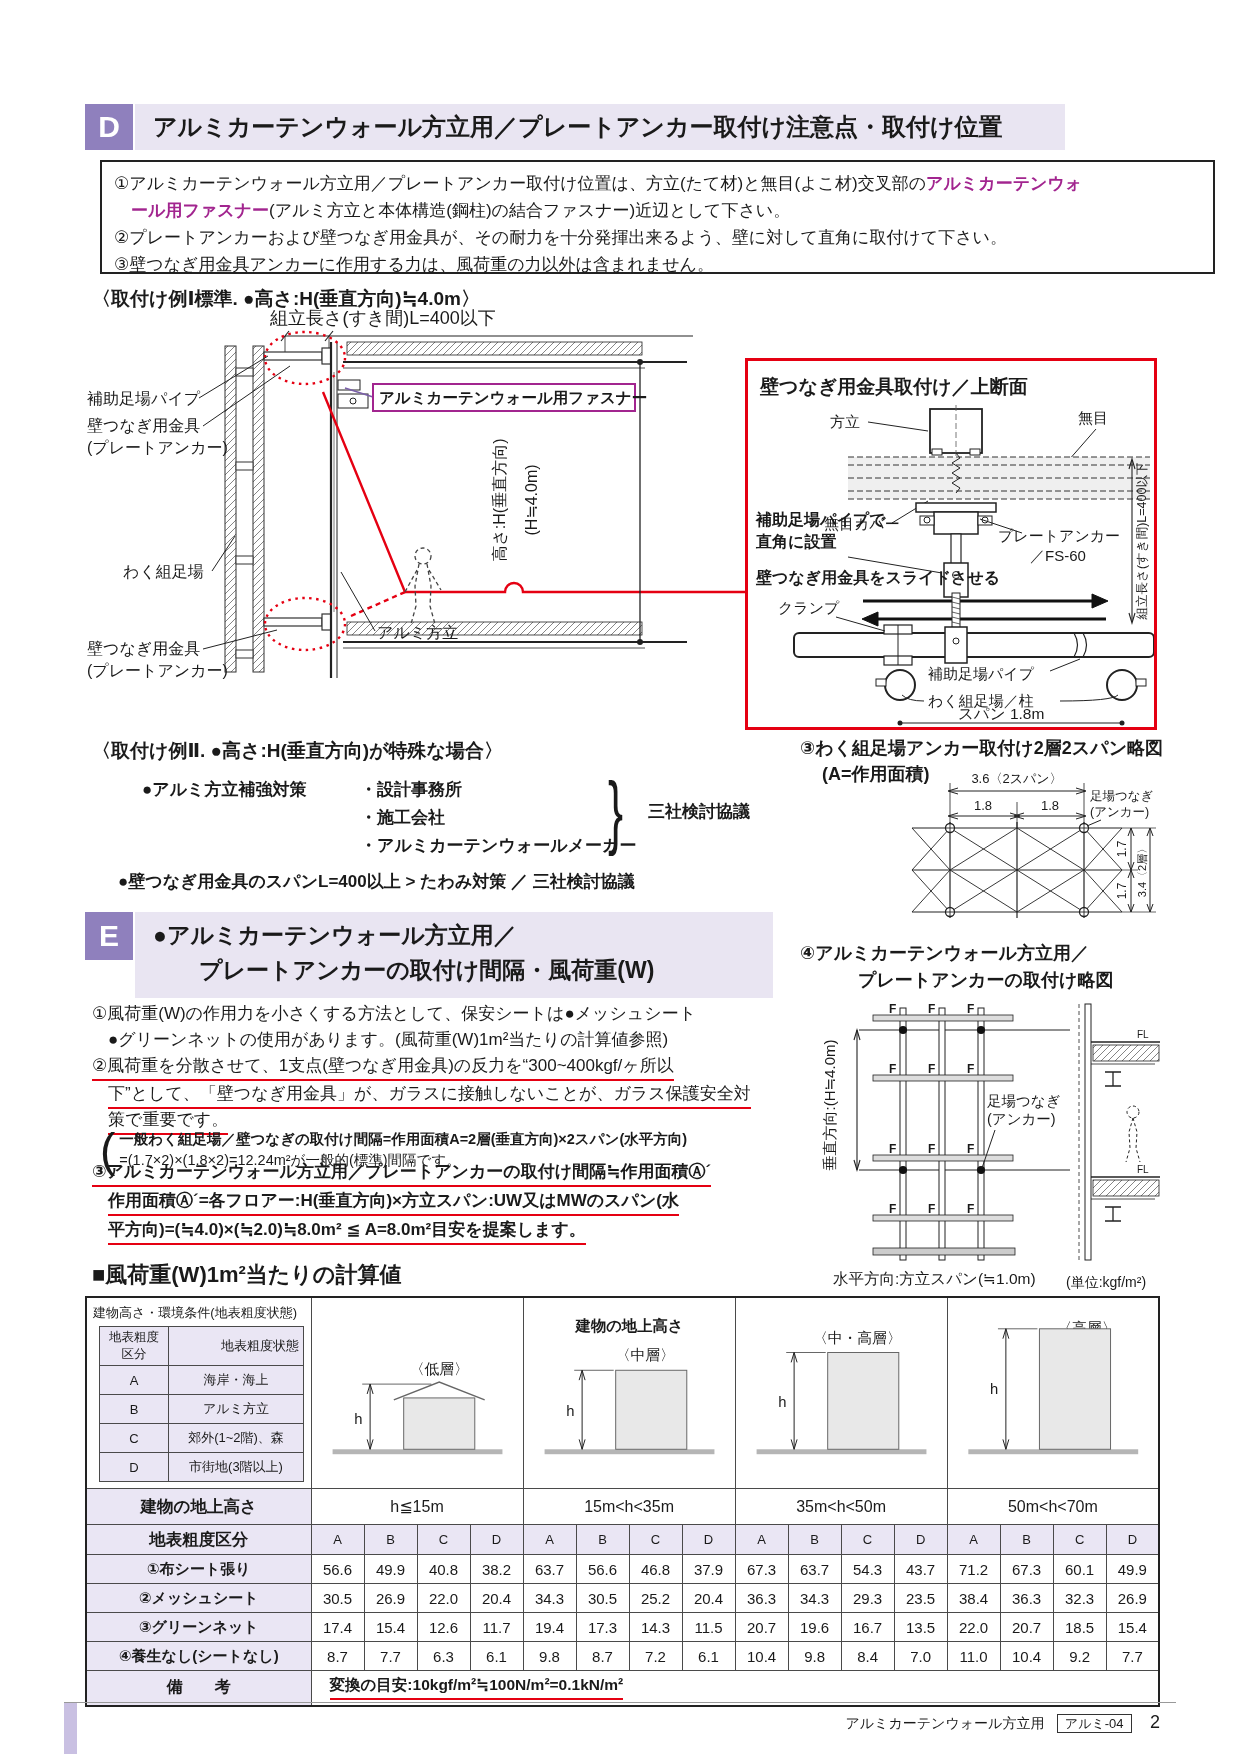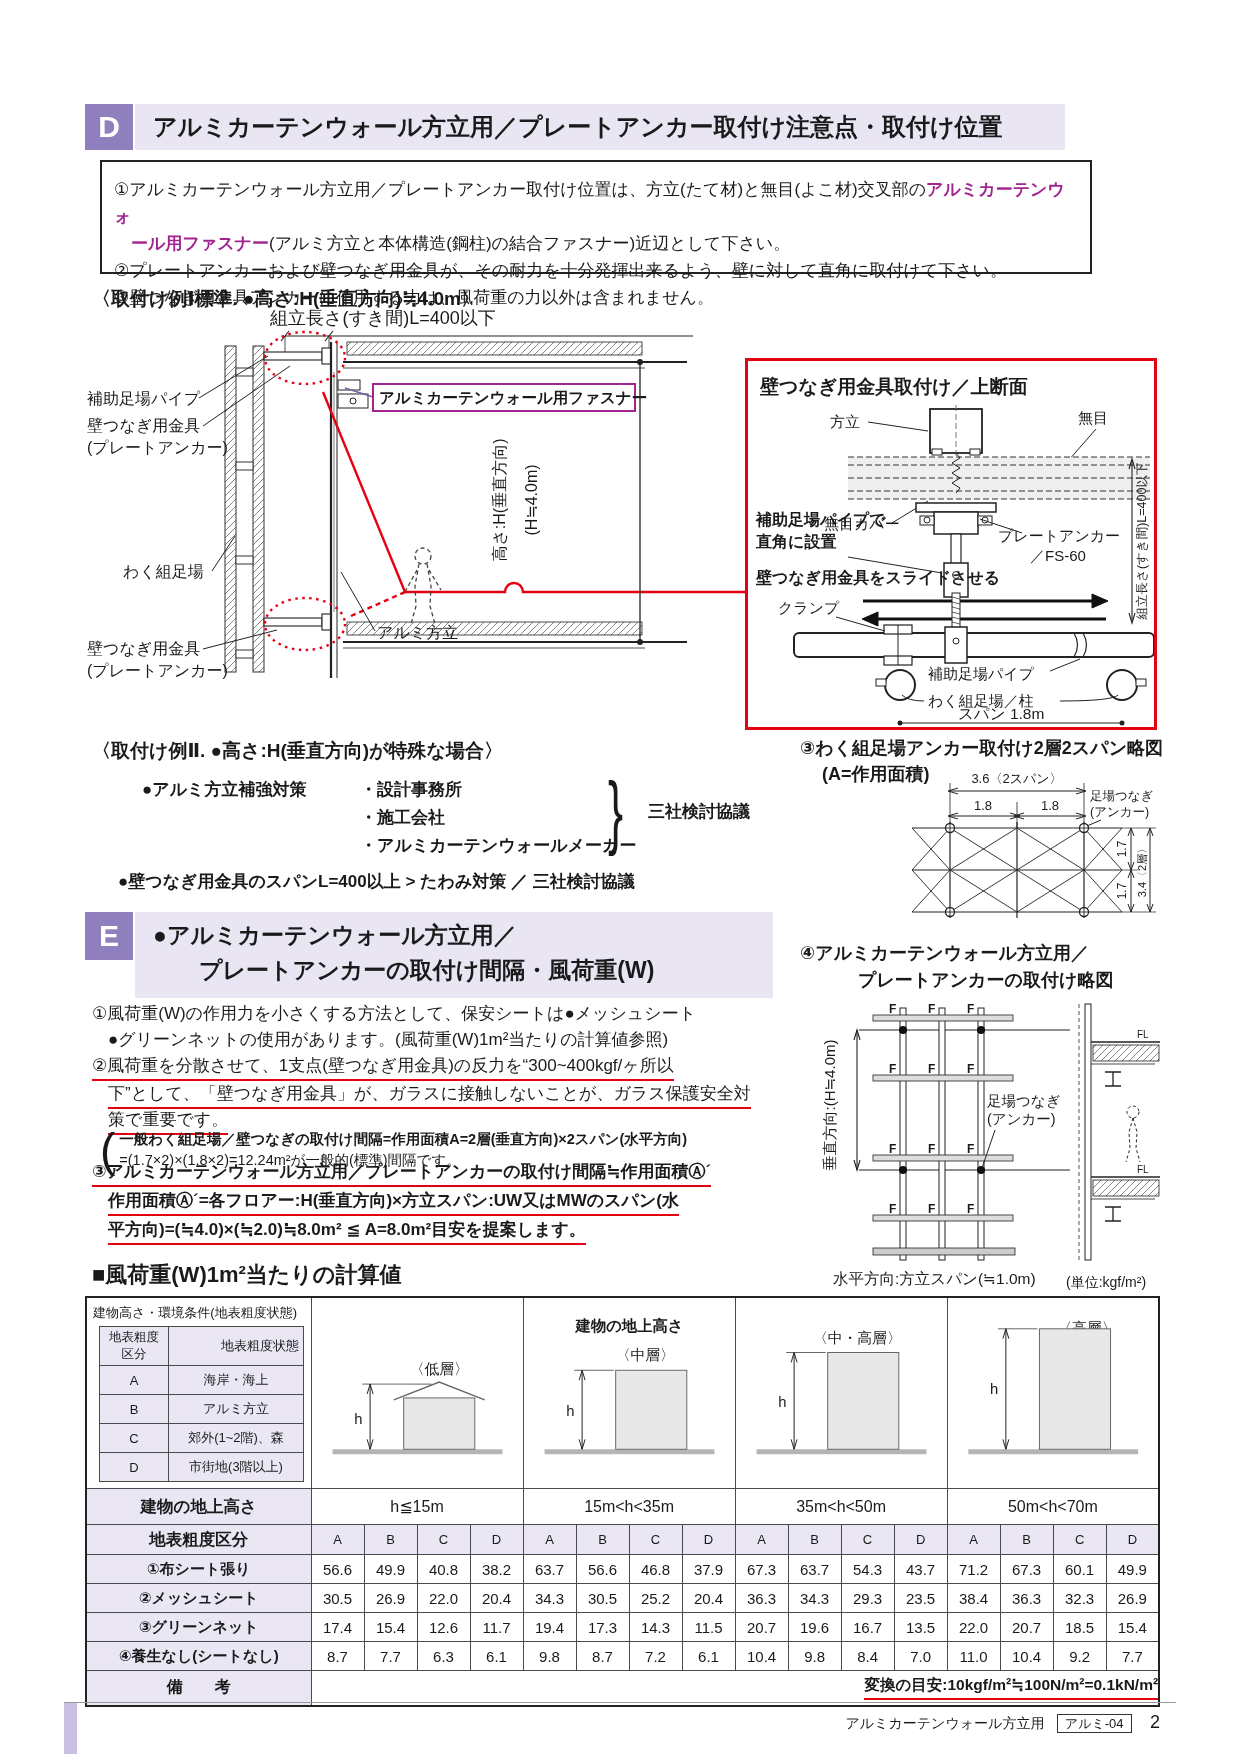--- a/index.html
+++ b/index.html
@@ -21,21 +21,21 @@
   .notesline{line-height:27px;}
 </style>
 </head>
 <body>
 
 <div id="page">
 
   <div class="abs letterbox" style="left:85px;top:104px;width:48px;height:46px;line-height:46px;font-size:30px;">D</div>
   <div class="abs bar b" style="left:135px;top:104px;width:930px;height:46px;line-height:46px;padding-left:18px;font-size:24px;box-sizing:border-box;">アルミカーテンウォール方立用／プレートアンカー取付け注意点・取付け位置</div>
 
-  <div class="abs" style="left:100px;top:160px;width:992px;height:114px;border:2px solid #222;box-sizing:border-box;padding:14px 12px;font-size:17px;">
+  <div class="abs" style="left:100px;top:160px;width:1115px;height:114px;border:2px solid #222;box-sizing:border-box;padding:8px 12px;font-size:17px;">
     <div class="notesline"><span>①アルミカーテンウォール方立用／プレートアンカー取付け位置は、方立(たて材)と無目(よこ材)交叉部の</span><span class="purple">アルミカーテンウォ</span></div>
     <div class="notesline" style="padding-left:17px;"><span class="purple">ール用ファスナー</span><span>(アルミ方立と本体構造(鋼柱)の結合ファスナー)近辺として下さい。</span></div>
     <div class="notesline">②プレートアンカーおよび壁つなぎ用金具が、その耐力を十分発揮出来るよう、壁に対して直角に取付けて下さい。</div>
     <div class="notesline">③壁つなぎ用金具アンカーに作用する力は、風荷重の力以外は含まれません。</div>
   </div>
 
   <div class="abs b" style="left:92px;top:286px;font-size:19px;">〈取付け例Ⅰ標準. ●高さ:H(垂直方向)≒4.0m〉</div>
 
   <svg class="abs" style="left:85px;top:300px;" width="660" height="385" viewBox="0 0 660 385">
     <defs>
@@ -561,21 +561,21 @@
             <td>9.8</td>
             <td>8.4</td>
             <td>7.0</td>
             <td>11.0</td>
             <td>10.4</td>
             <td>9.2</td>
             <td>7.7</td>
       </tr>
       <tr style="height:35px;">
         <td class="lav" style="font-weight:bold;font-size:16px;">備　　考</td>
-        <td colspan="16" style="text-align:right;padding-left:18px;font-size:15.5px;font-weight:bold;"><span class="u-red">変換の目安:10kgf/m²≒100N/m²=0.1kN/m²</span></td>
+        <td colspan="16" style="text-align:left;padding-left:18px;font-size:15.5px;font-weight:bold;"><span class="u-red">変換の目安:10kgf/m²≒100N/m²=0.1kN/m²</span></td>
       </tr>
     </tbody>
       </table>
   </div>
 
   <div class="abs" style="left:64px;top:1702px;width:1112px;height:1px;background:#999;"></div>
   <div class="abs" style="left:64px;top:1703px;width:13px;height:51px;background:#c9c0e2;"></div>
   <div class="abs" style="left:700px;top:1712px;width:460px;text-align:right;">
     <span style="font-size:14px;">アルミカーテンウォール方立用</span>
     <span style="font-size:13px;border:1px solid #333;padding:1px 7px;margin-left:8px;">アルミ-04</span>

